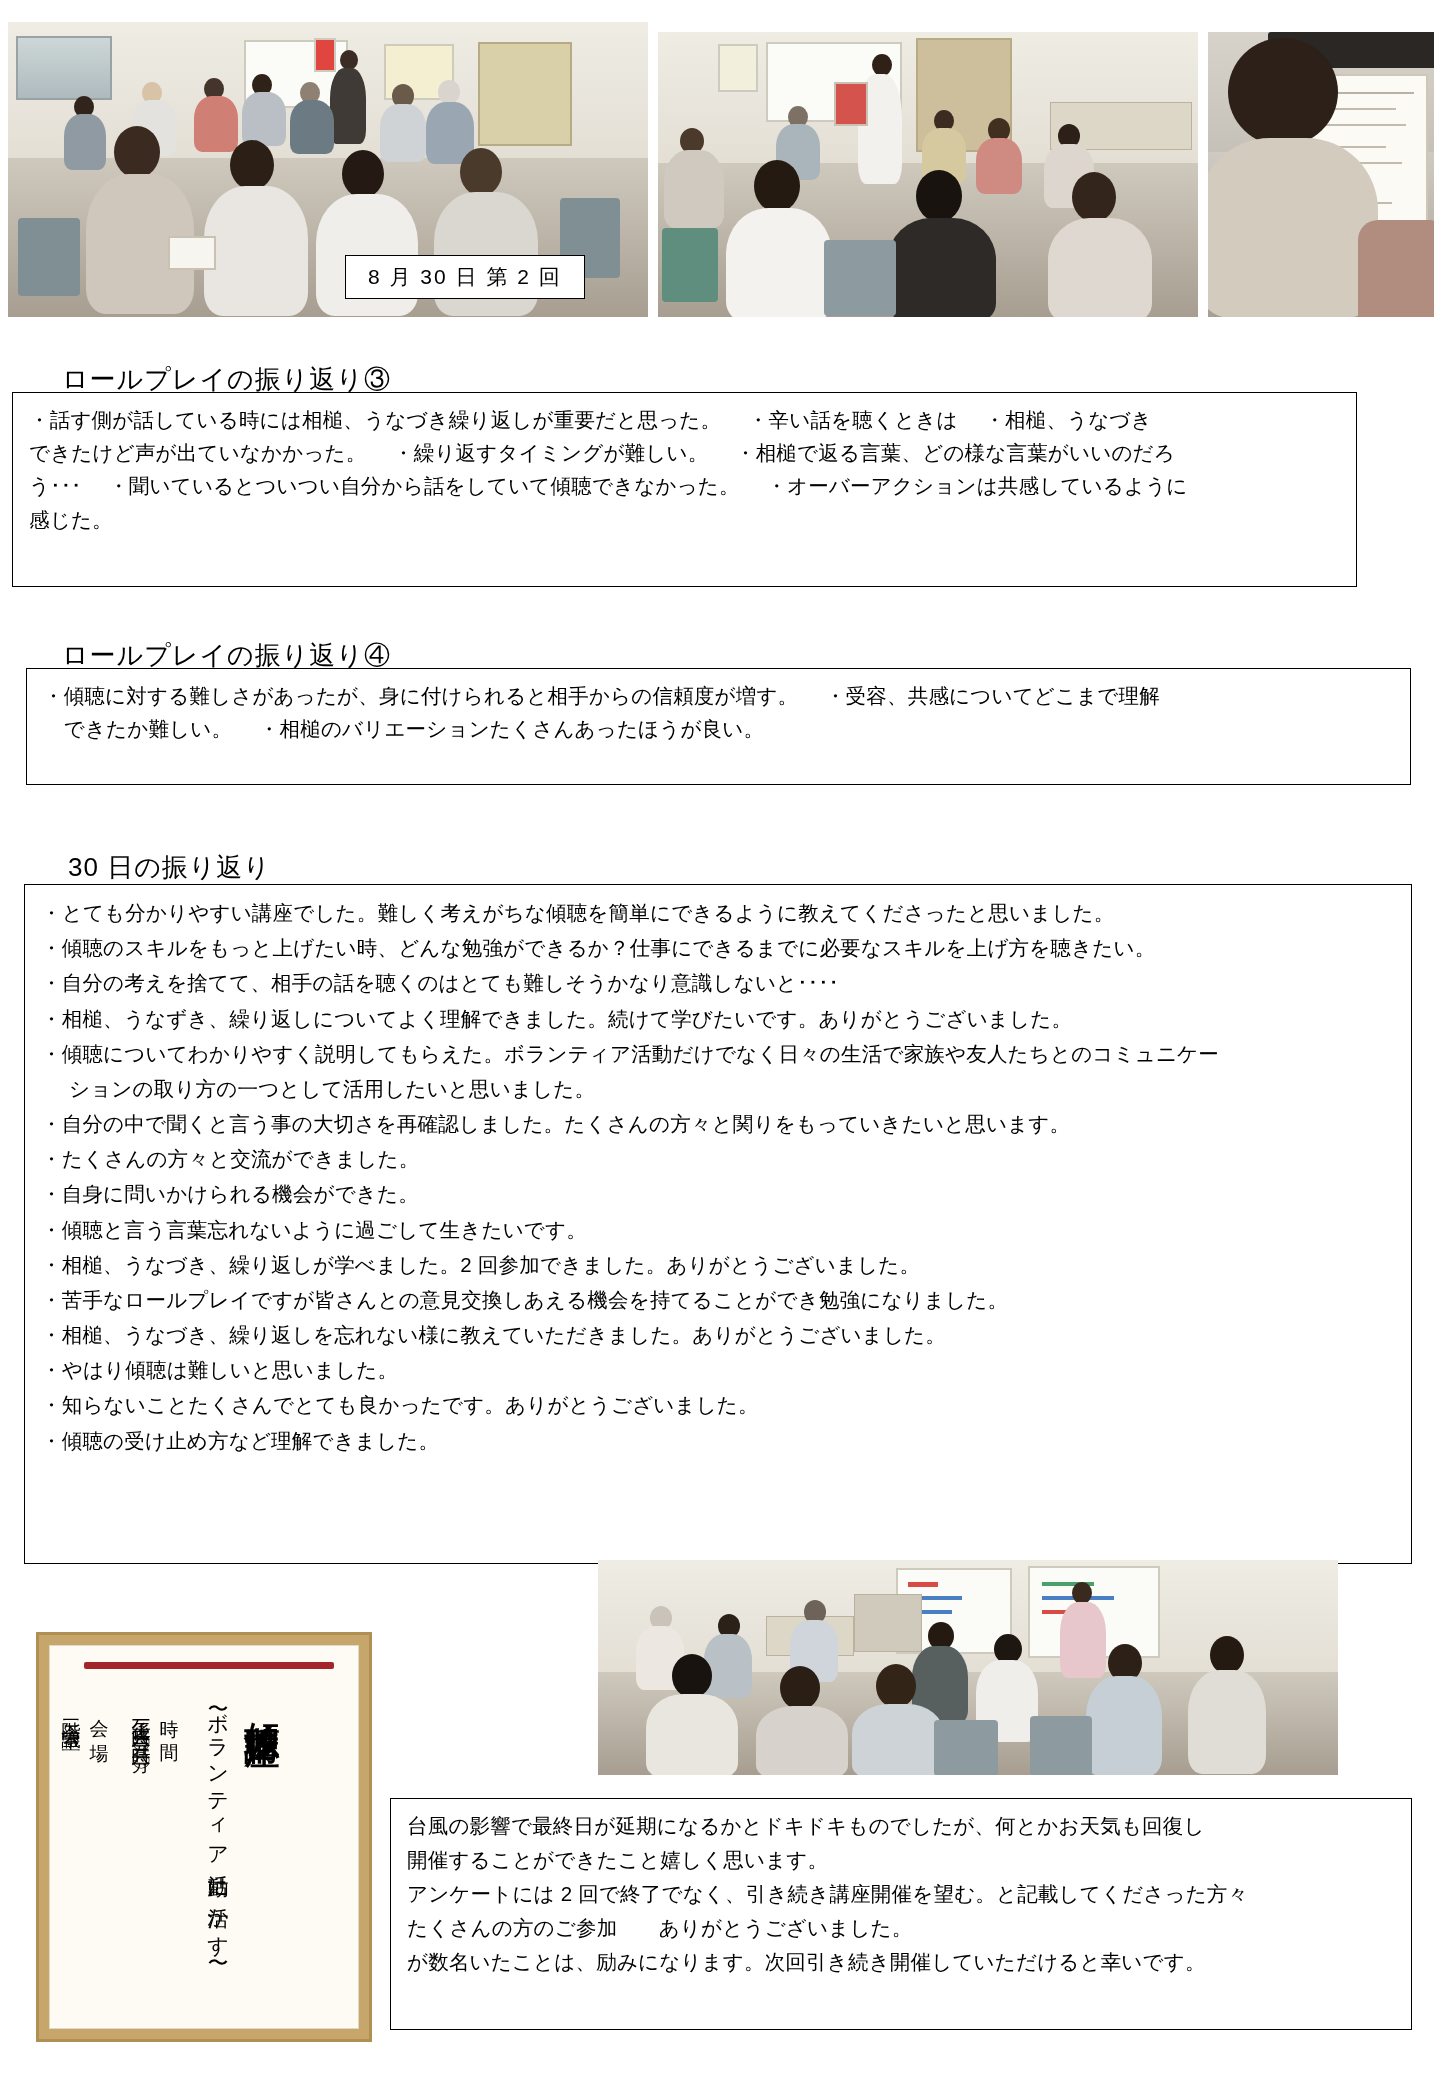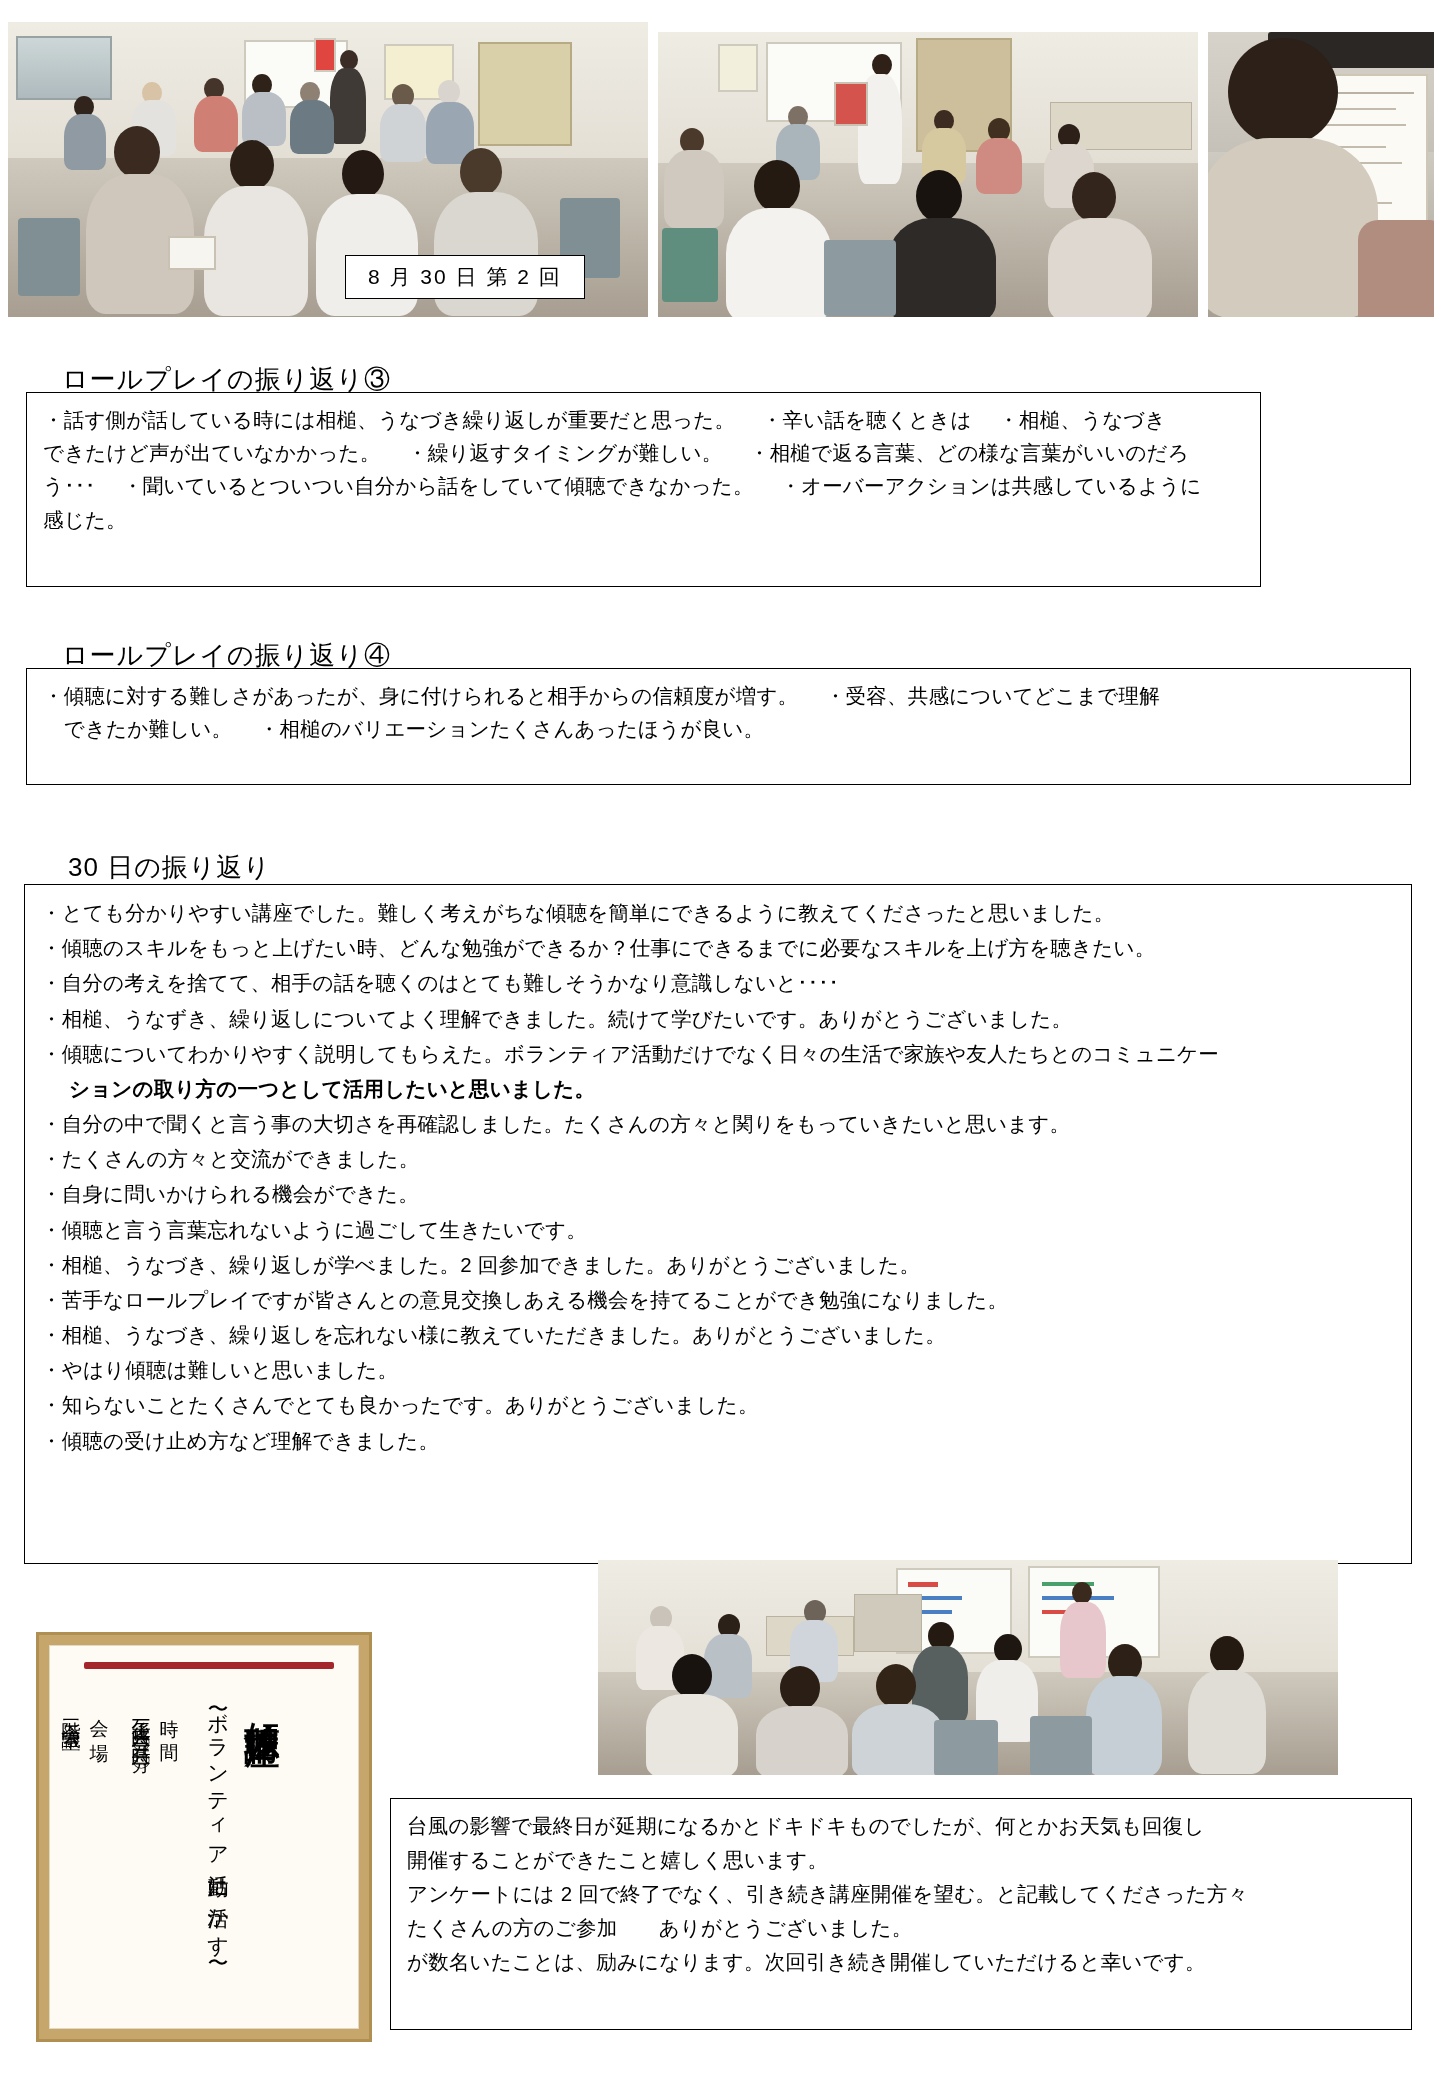--- a/index.html
+++ b/index.html
@@ -120,31 +120,31 @@
     font-size: 20.5px;
     line-height: 1.62;
     letter-spacing: 0.2px;
   }
   .pad {
     padding: 10px 14px 10px 16px;
   }
 
   
   #sec-title-3 { left: 62px; top: 362px; }
-  #box-3 { left: 26px; top: 392px; width: 1235px; height: 195px; }
+  #box-3 { left: 12px; top: 392px; width: 1345px; height: 195px; }
 
   
   #sec-title-4 { left: 62px; top: 638px; }
   #box-4 { left: 26px; top: 668px; width: 1385px; height: 117px; }
 
   
   #sec-title-30 { left: 68px; top: 850px; }
   #box-30 { left: 24px; top: 884px; width: 1388px; height: 680px; }
   #box-30 p { font-size: 20.5px; line-height: 1.716; }
-  #box-30 .cont { padding-left: 28px; font-weight: bold; }
+  #box-30 .cont { padding-left: 28px; }
 
   
   #poster {
     position: absolute;
     left: 36px;
     top: 1632px;
     width: 336px;
     height: 410px;
     background: #c7a66b;
     border: 3px solid #b08f52;

